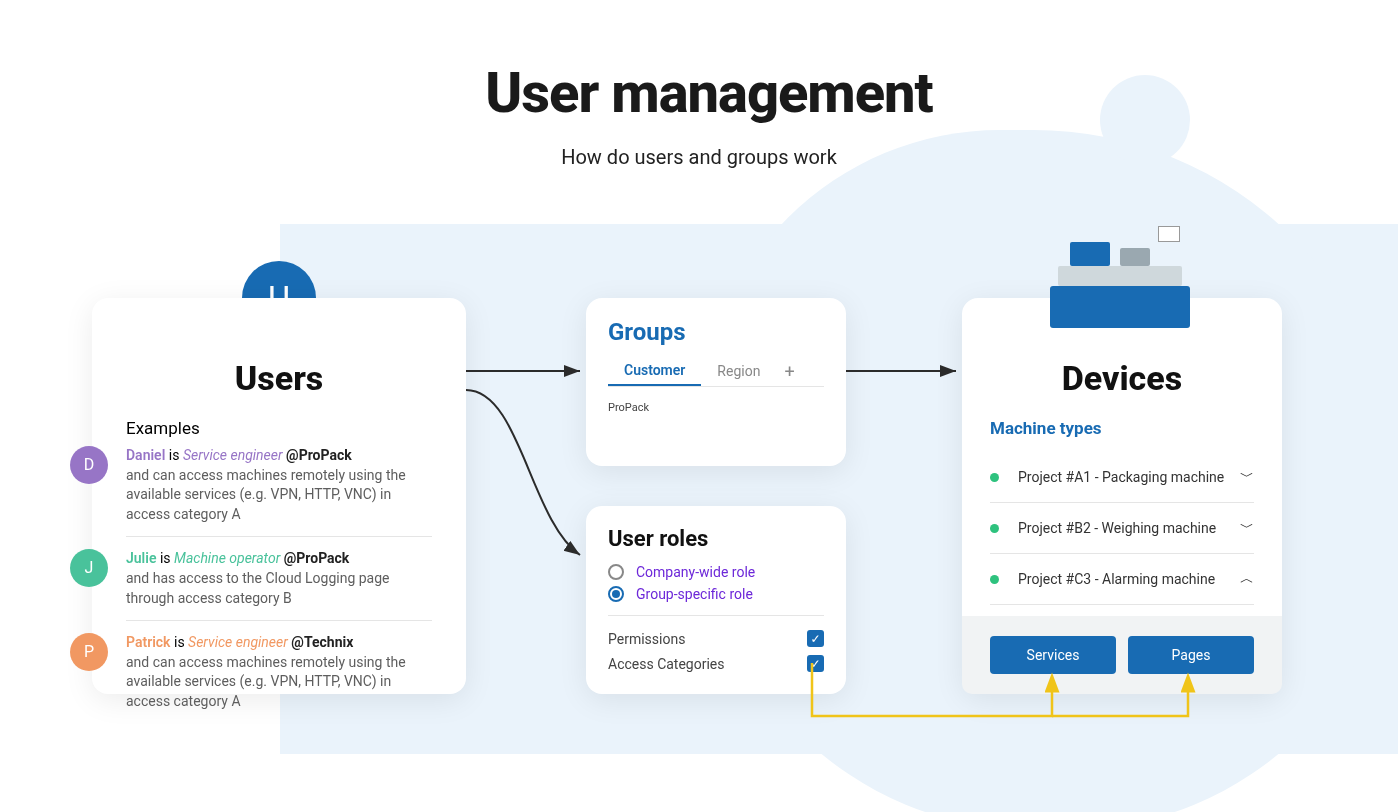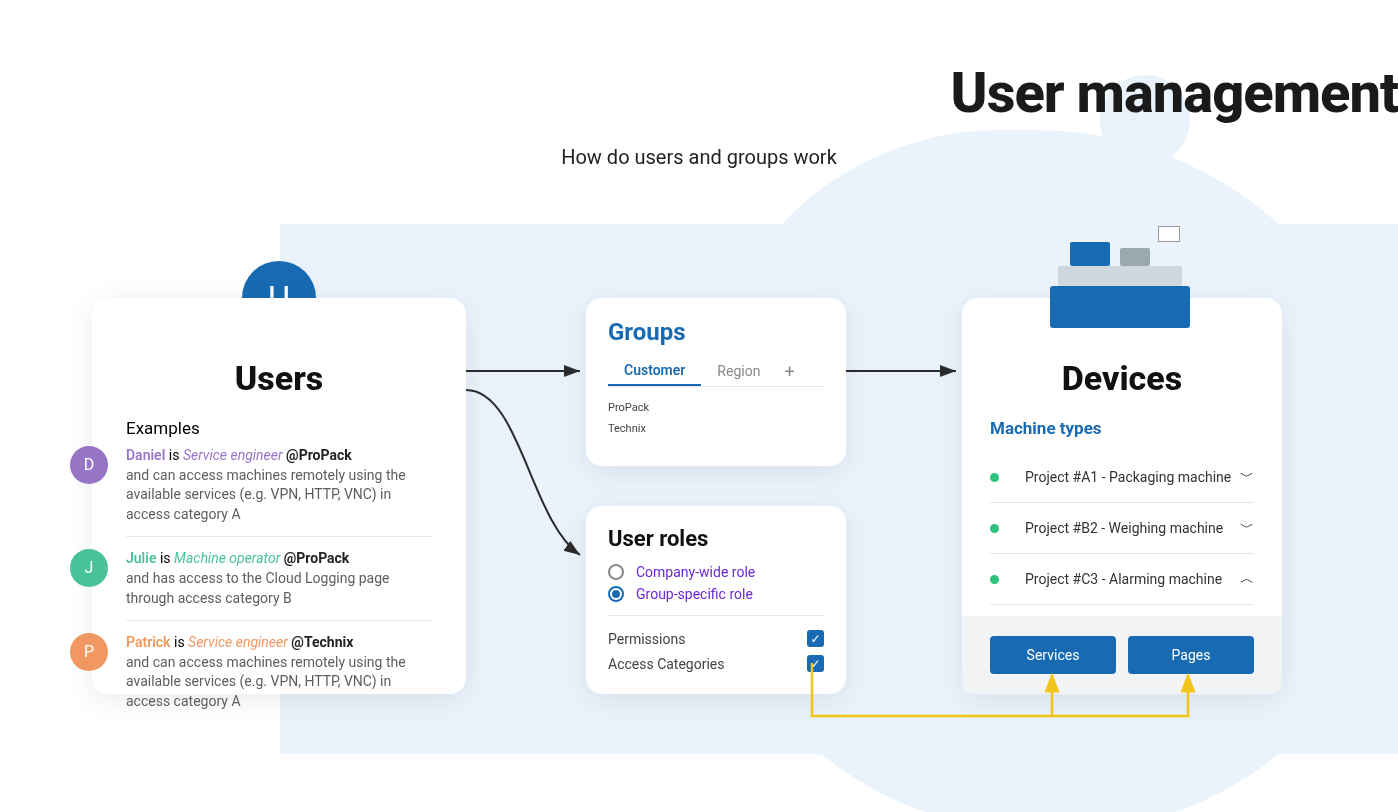--- a/index.html
+++ b/index.html
@@ -20,21 +20,21 @@
   .bg-blob-2 { width: 90px; height: 90px; left: 1100px; top: 75px; }
   .bg-band {
     position: absolute;
     left: 280px; right: 0; top: 224px; bottom: 58px;
     background: #eaf3fb;
   }
 
   .page-title {
     position: absolute;
     top: 60px; left: 0; right: 0;
-    text-align: right;
+    text-align: center;
     font-size: 56px;
     font-weight: 800;
     color: #1a1a1a;
     letter-spacing: -1px;
     padding-left: 20px;
   }
   .page-subtitle {
     position: absolute;
     top: 145px; left: 0; right: 0;
     text-align: center;
@@ -126,21 +126,21 @@
   .roles-divider { border-top: 1px solid #e5e5e5; margin: 10px 0; }
   .check-row { display: flex; justify-content: space-between; align-items: center; font-size: 14px; color: #444; padding: 4px 0; }
   .checkbox { width: 17px; height: 17px; background: #186bb3; border-radius: 3px; display: flex; align-items: center; justify-content: center; color: #fff; font-size: 12px; }
 
   
   .devices-card { left: 962px; top: 298px; width: 320px; height: 396px; padding: 26px 28px 0; }
   .devices-title { text-align: center; font-size: 34px; font-weight: 800; color: #111; margin-top: 34px; margin-bottom: 20px; }
   .machine-types-label { color: #186bb3; font-size: 17px; font-weight: 700; margin-bottom: 14px; }
   .device-row { display: flex; align-items: center; justify-content: space-between; padding: 16px 0; border-bottom: 1px solid #e5e5e5; font-size: 14px; color: #333; }
   .device-row:last-of-type { border-bottom: none; }
-  .device-left { display: flex; align-items: center; gap: 26px; }
+  .device-left { display: flex; align-items: center; gap: 19px; }
   .status-dot { width: 9px; height: 9px; background: #2ec27e; border-radius: 50%; }
   .chevron { font-size: 14px; }
 
   .devices-footer {
     position: absolute;
     left: 0; right: 0; bottom: 0;
     background: #f1f3f4;
     padding: 20px 28px;
     border-radius: 0 0 10px 10px;
     display: flex; gap: 12px;
@@ -226,21 +226,20 @@
 </div>
 
 <div class="card groups-card">
   <div class="groups-title">Groups</div>
   <div class="tabs">
     <div class="tab active">Customer</div>
     <div class="tab">Region</div>
     <div class="tab plus">+</div>
   </div>
   <div class="group-item">ProPack</div>
-  <div class="group-item">Technix</div>
 </div>
 
 <div class="card roles-card">
   <div class="roles-title">User roles</div>
   <div class="radio-row">
     <span class="radio"></span>
     <span>Company-wide role</span>
   </div>
   <div class="radio-row">
     <span class="radio selected"></span>

